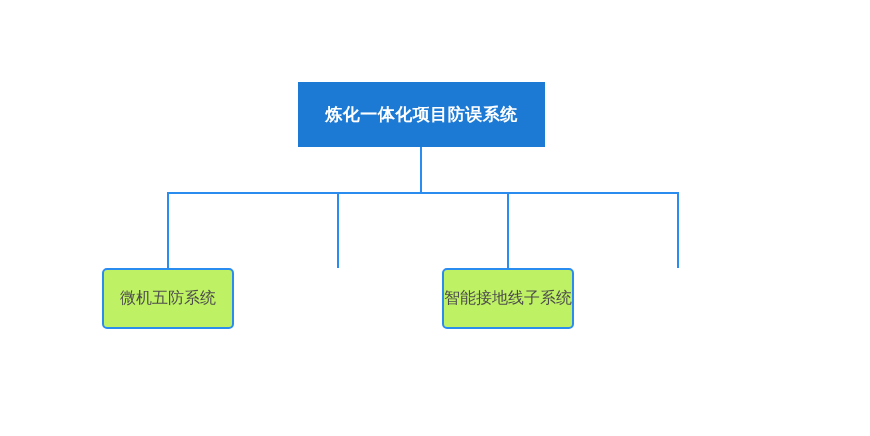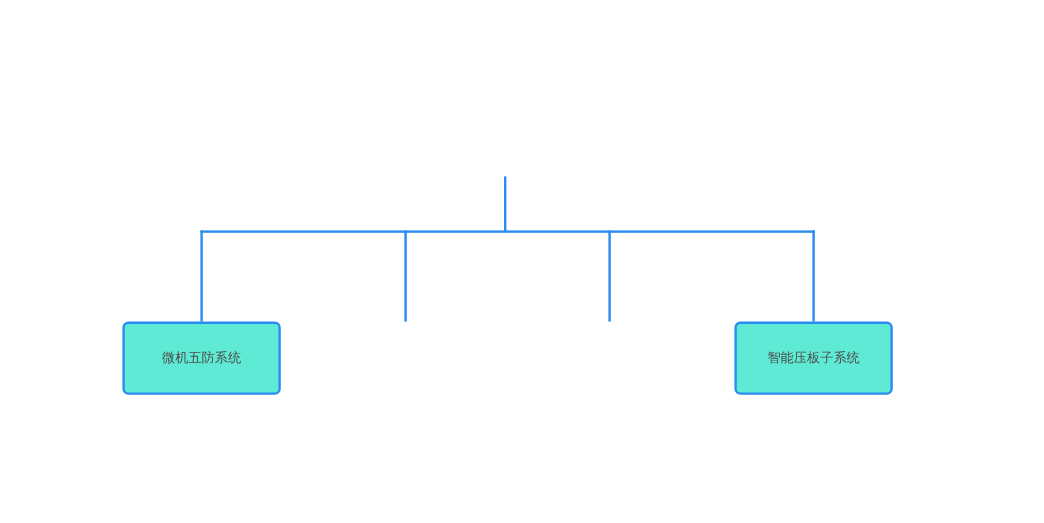--- a/index.html
+++ b/index.html
@@ -31,25 +31,25 @@
     align-items: center;
     justify-content: center;
     box-sizing: border-box;
     letter-spacing: 0.5px;
   }
   .child-node {
     position: absolute;
     top: 268px;
     width: 132px;
     height: 61px;
-    background: #5eead4;
+    background: #bef264;
     border: 2px solid var(--child-border, #2b8cf0);
     border-radius: 5px;
     color: var(--child-text, #4d4d4d);
-    font-size: 11px;
+    font-size: 16px;
     display: flex;
     align-items: center;
     justify-content: center;
     box-sizing: border-box;
     text-align: right;
   }
   .child-1 { left: 102px; }
   .child-2 { left: 272px; }
   .child-3 { left: 442px; }
   .child-4 { left: 612px; }
@@ -70,24 +70,27 @@
 
 <div class="canvas">
 
   <div class="line line-root-drop"></div>
   <div class="line line-horizontal"></div>
   <div class="line line-drop drop-1"></div>
   <div class="line line-drop drop-2"></div>
   <div class="line line-drop drop-3"></div>
   <div class="line line-drop drop-4"></div>
 
+  <div class="root-node">
+    <span>炼化一体化项目防误系统</span>
+  </div>
 
   <div class="child-node child-1">
     <span>微机五防系统</span>
   </div>
 
 
+  <div class="child-node child-3">
+    <span>智能接地线子系统</span>
+  </div>
 
-  <div class="child-node child-4">
-    <span>智能压板子系统</span>
-  </div>
 
 </div>
 
 </body></html>

